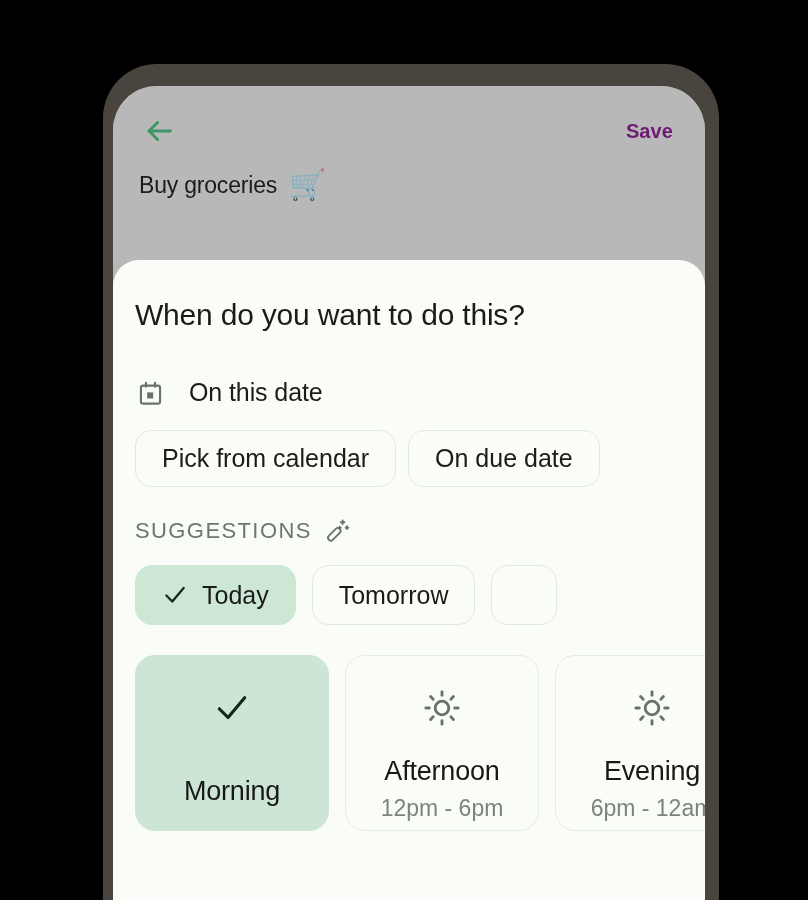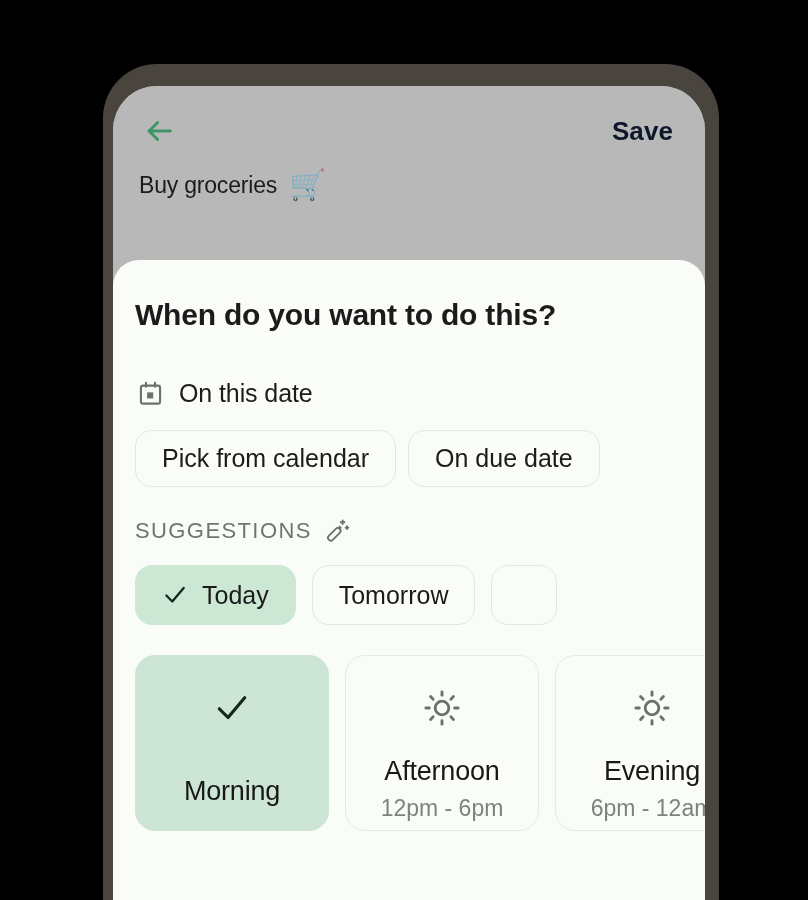--- a/index.html
+++ b/index.html
@@ -47,23 +47,23 @@
     height:90px;
     padding:0 4px;
   }
   .back-icon{
     width:40px; height:40px;
     display:flex; align-items:center; justify-content:center;
     cursor:pointer;
   }
   .back-icon svg{ display:block; }
   .save-btn{
-    font-size:26px;
+    font-size:20px;
     font-weight:600;
-    color:#0f172a;
+    color:#701a75;
     letter-spacing:0.1px;
     cursor:pointer;
     padding:4px 6px;
   }
   .title-row{
     display:flex; align-items:center; gap:12px;
     padding:0 4px;
     margin-top:-6px;
   }
   .title-text{
@@ -81,28 +81,28 @@
     width:592px;
     height:966px;
     background:#fafcf7;
     border-radius:26px 26px 0 0;
     padding:38px 22px 0 22px;
     overflow:hidden;
   }
   .sheet-title{
     font-size:30px;
     color:#1b1b1b;
-    font-weight:700;
+    font-weight:400;
     letter-spacing:-0.2px;
     margin-bottom:46px;
   }
 
   
   .section-row{
-    display:flex; align-items:center; gap:14px;
+    display:flex; align-items:flex-start; gap:24px;
     margin-bottom:22px;
   }
   .section-icon{ width:30px; height:30px; display:flex; align-items:center; justify-content:center; }
   .section-label{
     font-size:25px;
     color:#1c1c1c;
     letter-spacing:-0.1px;
   }
 
   

